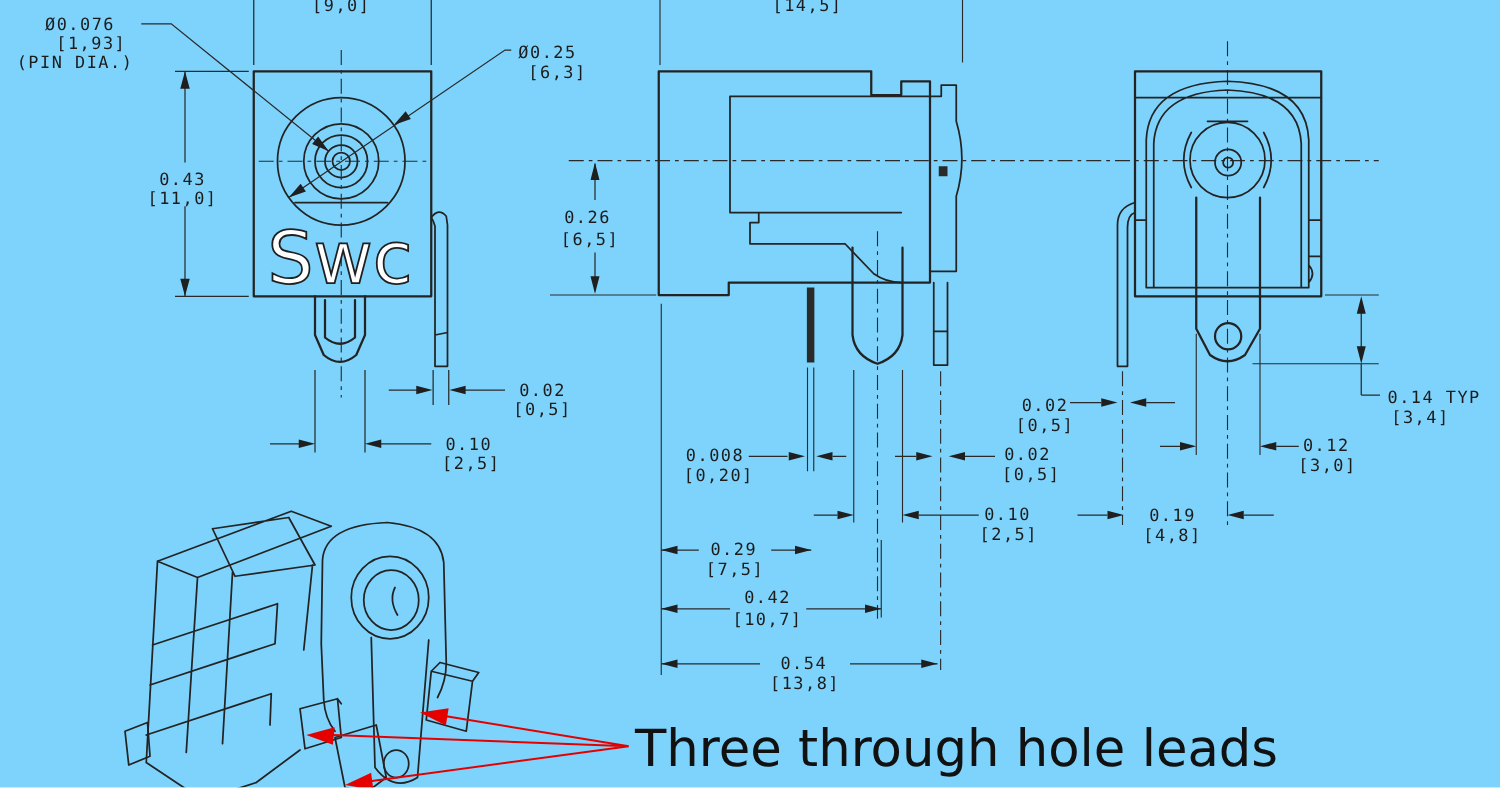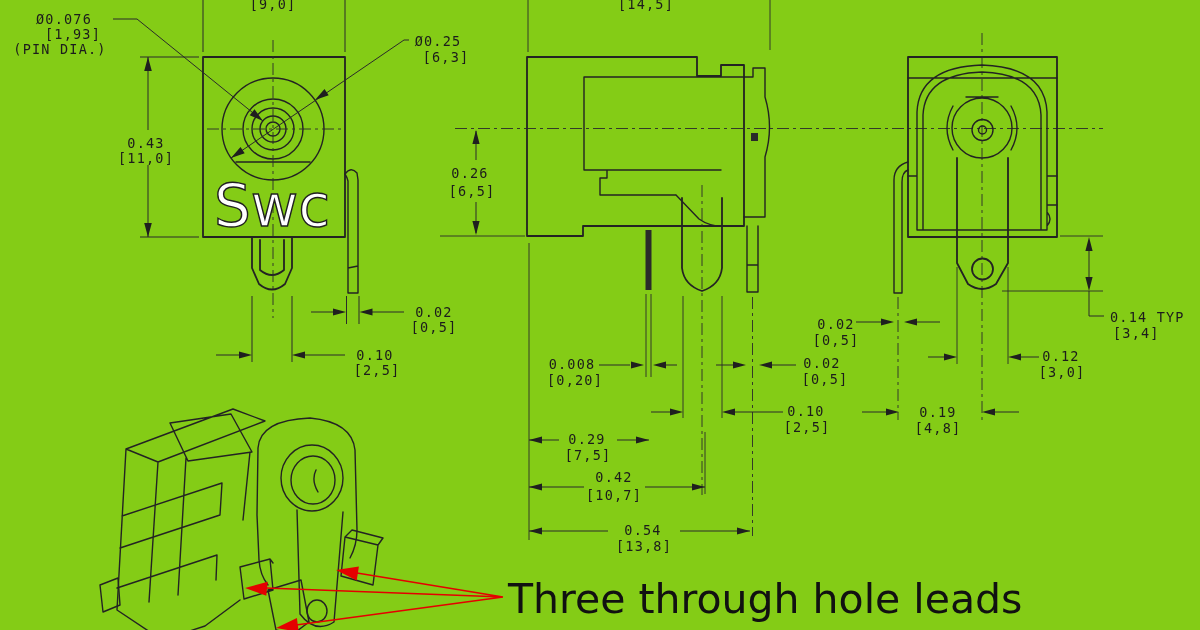--- a/index.html
+++ b/index.html
@@ -1,16 +1,16 @@
 <!DOCTYPE html>
 <html><head>
 <meta charset="utf-8">
 <style>
   html,body{margin:0;padding:0;background:#ffffff;}
-  .stage{width:1200px;height:630px;position:relative;background:#84cc16;overflow:hidden;}
+  .stage{width:1200px;height:630px;position:relative;background:#7dd3fc;overflow:hidden;}
   svg{display:block;}
   .dim{font-family:"DejaVu Sans Mono","Liberation Mono",monospace;font-size:13.5px;letter-spacing:1.2px;fill:#1c1c1c;}
   .logo{font-family:"DejaVu Sans","Liberation Sans",sans-serif;font-size:58px;fill:#ffffff;stroke:#202020;stroke-width:1.4px;}
   .annot{font-family:"DejaVu Sans","Liberation Sans",sans-serif;font-size:41px;fill:#111111;}
   .ol{fill:none;stroke:#232323;stroke-width:1.8;stroke-linejoin:round;stroke-linecap:round;}
   .ol2{fill:none;stroke:#232323;stroke-width:1.4;stroke-linejoin:round;stroke-linecap:round;}
   .thin{fill:none;stroke:#2a2a2a;stroke-width:1;}
   .xthin{fill:none;stroke:#2a2a2a;stroke-width:0.9;}
   .cl{fill:none;stroke:#2a2a2a;stroke-width:0.9;stroke-dasharray:12 4 3 4;}
   .ah{fill:#1f1f1f;stroke:none;}

